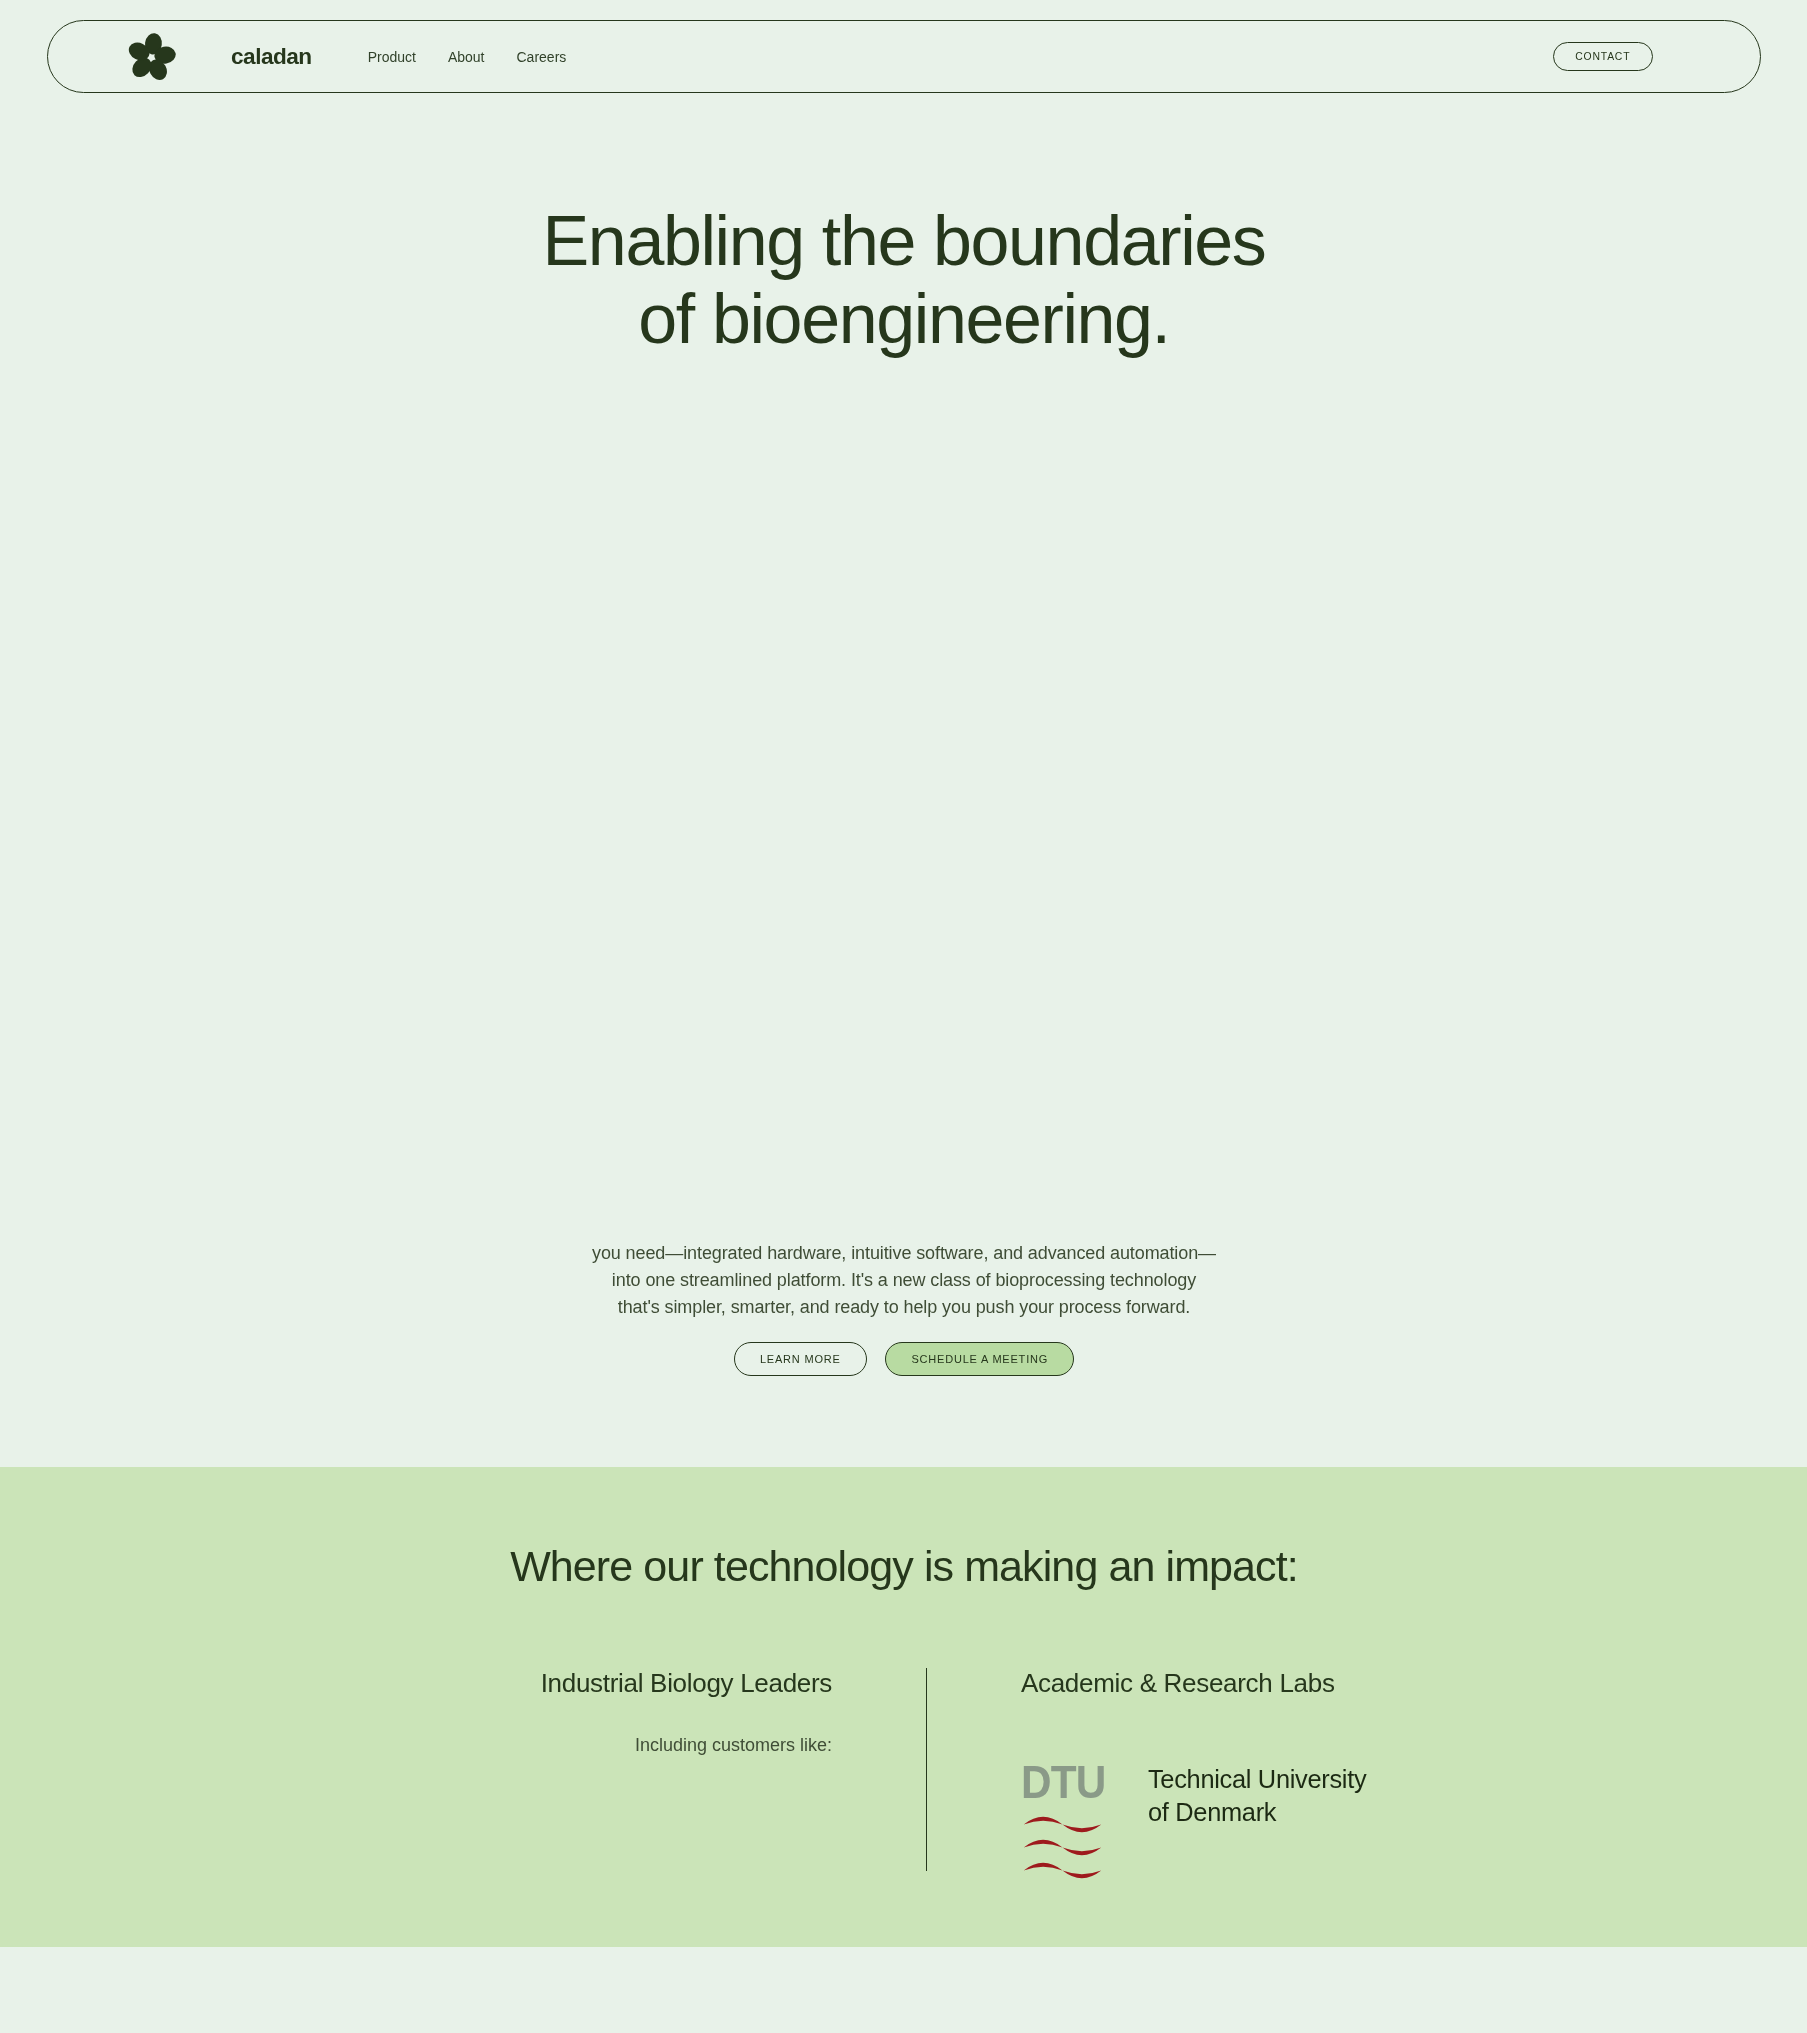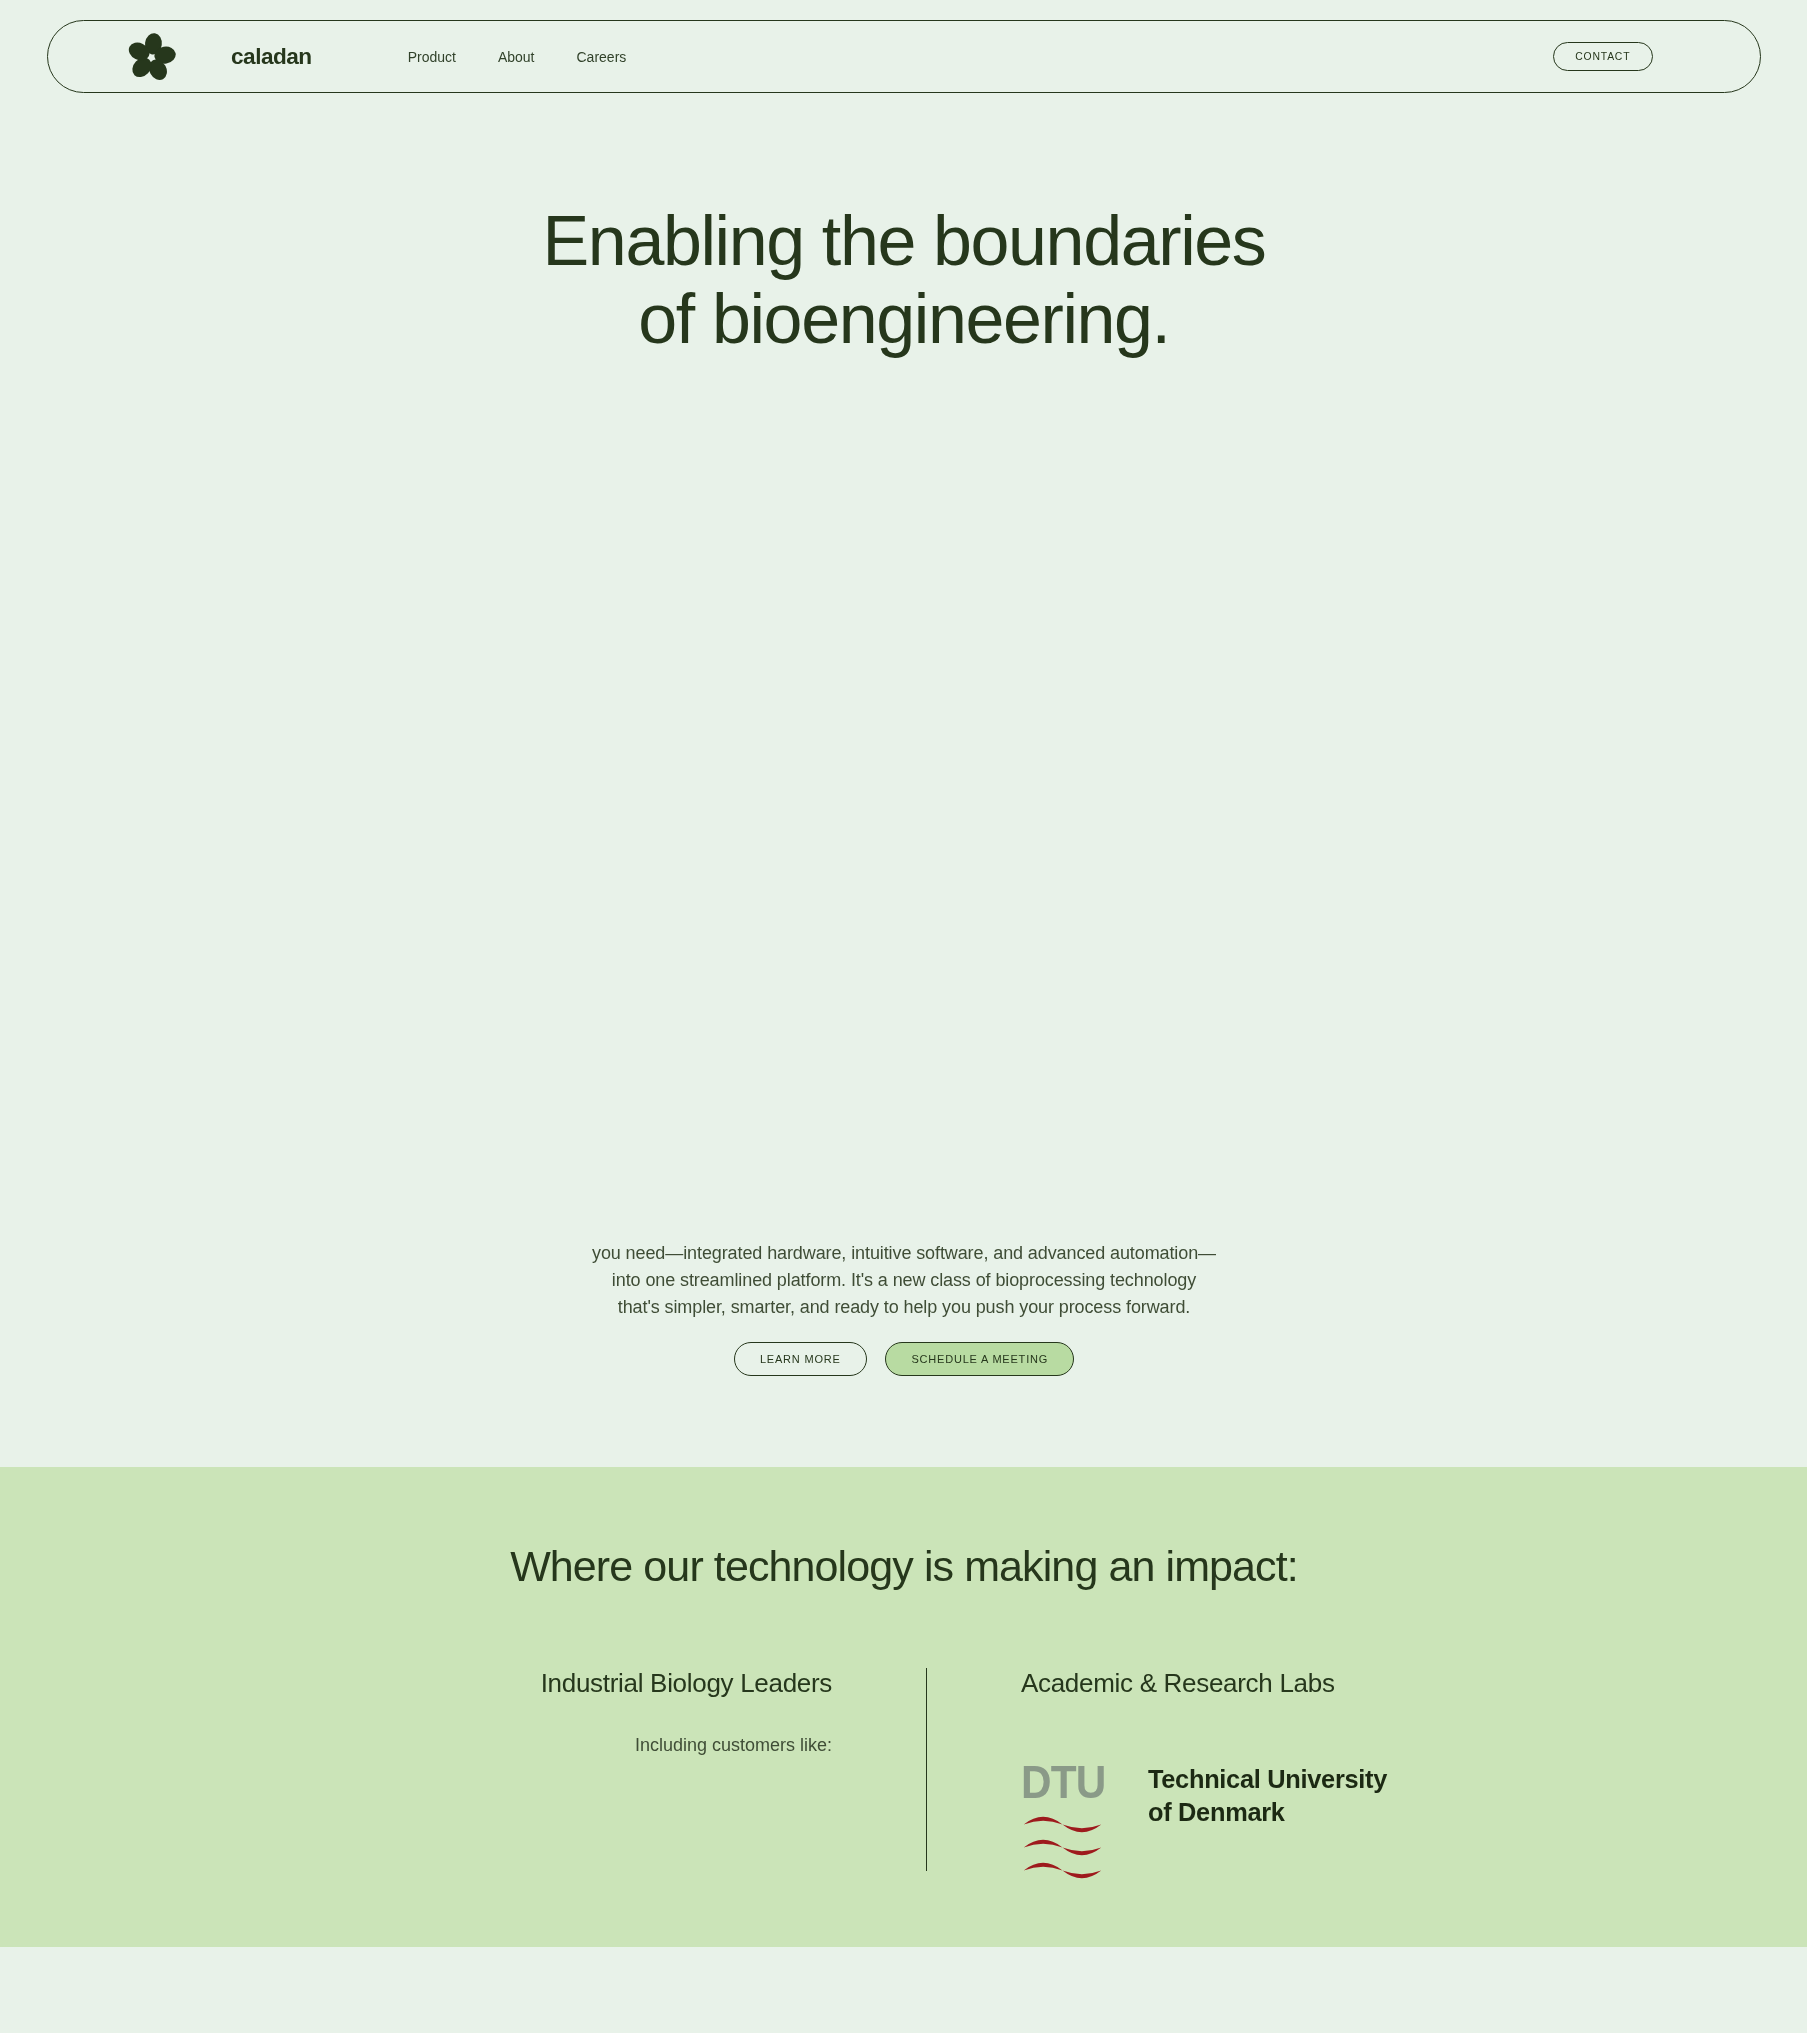--- a/index.html
+++ b/index.html
@@ -37,21 +37,21 @@
   }
   .brand{display:flex;align-items:center;cursor:pointer;}
   .brand-icon{width:51px;height:51px;color:var(--ink);display:block;}
   .brand-name{
     margin-left:54px;
     font-size:22.6px;
     font-weight:600;
     letter-spacing:-0.5px;
     color:var(--ink);
   }
-  .nav{display:flex;align-items:flex-start;margin-left:96px;gap:42px;}
+  .nav{display:flex;align-items:flex-start;margin-left:56px;gap:32px;}
   .nav-link{
     font-size:14px;
     color:var(--nav-ink);
     text-decoration:none;
     cursor:pointer;
   }
   .contact-btn{
     margin-left:auto;
     height:29px;
     padding:0 21.7px;
@@ -159,21 +159,21 @@
     letter-spacing:-0.9px;
     color:var(--dtu-gray);
     transform:scaleX(0.92);
     transform-origin:left top;
   }
   .dtu-waves{margin-top:11.3px;display:flex;flex-direction:column;gap:1.9px;color:var(--dtu-red);}
   .dtu-waves svg{display:block;width:83px;height:21px;}
   .dtu-name{
     margin-left:40px;
     margin-top:1.9px;
-    font-weight:700;
+    font-weight:400;
     font-size:25.4px;
     line-height:1.33;
     letter-spacing:-0.3px;
     color:var(--dtu-ink);
   }
 
   .footer-strip{height:58px;background:var(--bg);}
 </style>
 </head>
 <body>

